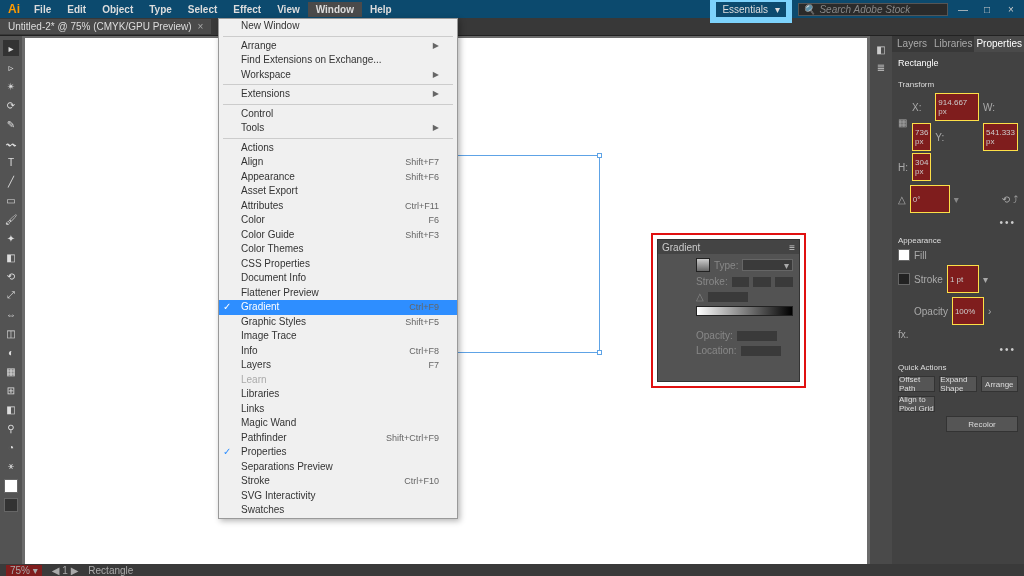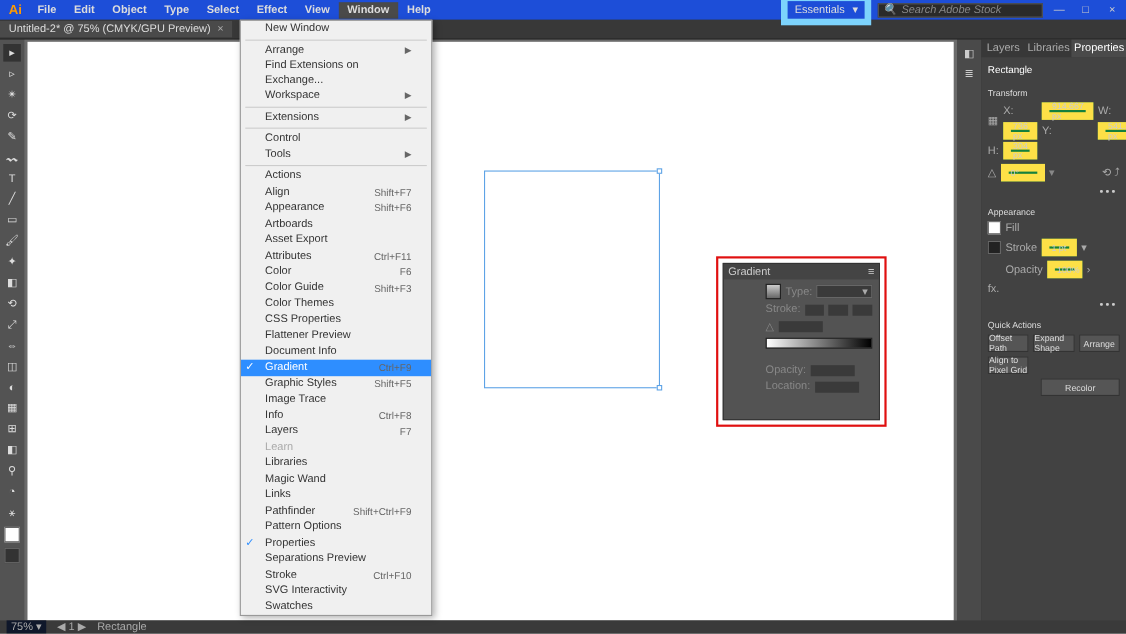--- a/index.html
+++ b/index.html
@@ -1,19 +1,19 @@
 <!DOCTYPE html>
 <html><head>
 <meta charset="utf-8">
 <style>
 * { margin: 0; padding: 0; box-sizing: border-box; font-family: "Segoe UI", Tahoma, sans-serif; font-size: 10px; user-select: none; }
 body { width: 1024px; height: 576px; background: #323232; color: #ccc; overflow: hidden; position: relative; }
 
 
-.topbar { height: 18px; background: #1d4ed8; display: flex; align-items: center; justify-content: space-between; padding: 0 4px; }
+.topbar { height: 18px; background: #0c4a6e; display: flex; align-items: center; justify-content: space-between; padding: 0 4px; }
 .topbar-left { display: flex; align-items: center; gap: 2px; }
 .ai-logo { color: #ff9a00; font-weight: bold; font-size: 12px; padding: 0 4px; }
 .menu-item { padding: 2px 8px; color: #ddd; cursor: default; font-weight: bold; }
 .menu-item.active { background: #4a4a4a; }
 .topbar-right { display: flex; align-items: center; gap: 6px; }
 .essentials { font-size: 10px; color: #ddd; padding: 2px 6px; border: 6px solid #7dd3fc; display: flex; align-items: center; gap: 7px; }
 .search-stock { background: #2a2a2a; border: 1px solid #555; width: 150px; height: 13px; display: flex; align-items: center; gap: 4px; padding: 0 4px; color: #888; font-style: italic; }
 .win-btn { width: 18px; height: 12px; display: flex; align-items: center; justify-content: center; color: #ccc; }
 
 
@@ -52,43 +52,43 @@
 
 
 .right-panel { width: 132px; background: #424242; display: flex; flex-direction: column; }
 .rp-tabs { height: 16px; display: flex; background: #383838; font-size: 8px; }
 .rp-tab { flex: 1; text-align: center; padding: 2px; color: #aaa; }
 .rp-tab.active { background: #4a4a4a; color: #fff; }
 .rp-content { padding: 4px 6px; display: flex; flex-direction: column; gap: 4px; }
 .rp-section-title { font-size: 8px; color: #ddd; margin-top: 4px; }
 .rp-obj-name { font-size: 9px; color: #fff; margin: 2px 0 4px; }
 .rp-transform { display: grid; grid-template-columns: auto 1fr auto 1fr; gap: 2px 4px; align-items: center; font-size: 8px; color: #aaa; }
-.rp-input { background: #15803d; border: 7px solid #fde047; height: 16px; color: #ccc; font-size: 8px; padding: 0 2px; display: flex; align-items: center; }
+.rp-input { background: #7f1d1d; border: 1px solid #fde047; height: 28px; color: #ccc; font-size: 8px; padding: 0 2px; display: flex; align-items: center; }
 .rp-row { display: flex; align-items: center; gap: 4px; font-size: 8px; color: #aaa; }
 .rp-fill-sw { width: 12px; height: 12px; background: #fff; border: 1px solid #666; }
 .rp-stroke-sw { width: 12px; height: 12px; background: #222; border: 1px solid #666; }
 .rp-actions { display: grid; grid-template-columns: 1fr 1fr 1fr; gap: 4px; }
 .rp-btn { background: #555; border: 1px solid #333; height: 16px; font-size: 8px; color: #ddd; display: flex; align-items: center; justify-content: center; }
 .rp-btn.full { grid-column: 1 / -1; margin-left: 48px; }
 .rp-more { text-align: right; font-size: 10px; color: #ccc; letter-spacing: 2px; padding: 0 2px; }
 
 
-.dropdown { position: absolute; left: 218px; top: 18px; width: 175px; background: #f0f0f0; border: 1px solid #999; box-shadow: 2px 2px 6px rgba(0,0,0,0.3); z-index: 100; color: #333; max-height: 555px; overflow: hidden; }
+.dropdown { position: absolute; left: 218px; top: 18px; width: 240px; background: #f0f0f0; border: 1px solid #999; box-shadow: 2px 2px 6px rgba(0,0,0,0.3); z-index: 100; color: #333; max-height: 555px; overflow: hidden; }
 .dd-item { display: flex; justify-content: space-between; align-items: center; padding: 1px 18px 1px 22px; font-size: 9.5px; line-height: 12.5px; position: relative; }
 .dd-item.highlighted { background: #2e8eff; color: #fff; }
 .dd-item.disabled { color: #aaa; }
 .dd-sep { height: 1px; background: #ccc; margin: 2px 4px; }
 .dd-check { position: absolute; left: 4px; color: #2e8eff; font-size: 10px; }
 .dd-item.highlighted .dd-check { color: #fff; }
 .dd-sub { color: #666; font-size: 9px; }
 .dd-item .arrow { font-size: 8px; color: #666; }
 
 
 .statusbar { position: absolute; bottom: 0; left: 0; right: 0; height: 12px; background: #3a3a3a; display: flex; align-items: center; gap: 10px; padding: 0 6px; font-size: 8px; color: #aaa; }
-.zoom-sel { background: #0f172a; padding: 0 4px; }
+.zoom-sel { background: #7f1d1d; padding: 0 4px; }
 
 .dock { width: 22px; background: #4a4a4a; display:flex; flex-direction:column; gap:4px; padding-top:6px; align-items:center;}
 .dock-icon { width:14px; height:14px; color:#ccc; display:flex; align-items:center; justify-content:center; }
 </style>
 </head>
 <body>
 
 <div class="topbar">
   <div class="topbar-left">
     <span class="ai-logo">Ai</span>
@@ -303,23 +303,20 @@
     </div>
     <div class="dd-item">
       <span>Align</span>
       <span class="dd-sub">Shift+F7</span>
     </div>
     <div class="dd-item">
       <span>Appearance</span>
       <span class="dd-sub">Shift+F6</span>
     </div>
     <div class="dd-item">
-      <span>Artboards</span>
-    </div>
-    <div class="dd-item">
       <span>Asset Export</span>
     </div>
     <div class="dd-item">
       <span>Attributes</span>
       <span class="dd-sub">Ctrl+F11</span>
     </div>
     <div class="dd-item">
       <span>Color</span>
       <span class="dd-sub">F6</span>
     </div>
@@ -327,24 +324,24 @@
       <span>Color Guide</span>
       <span class="dd-sub">Shift+F3</span>
     </div>
     <div class="dd-item">
       <span>Color Themes</span>
     </div>
     <div class="dd-item">
       <span>CSS Properties</span>
     </div>
     <div class="dd-item">
+      <span>Document Info</span>
+    </div>
+    <div class="dd-item">
       <span>Flattener Preview</span>
-    </div>
-    <div class="dd-item">
-      <span>Document Info</span>
     </div>
     <div class="dd-item highlighted">
       <span class="dd-check">✓</span>
       <span>Gradient</span>
       <span class="dd-sub">Ctrl+F9</span>
     </div>
     <div class="dd-item">
       <span>Graphic Styles</span>
       <span class="dd-sub">Shift+F5</span>
     </div>
@@ -359,31 +356,28 @@
       <span>Layers</span>
       <span class="dd-sub">F7</span>
     </div>
     <div class="dd-item disabled">
       <span>Learn</span>
     </div>
     <div class="dd-item">
       <span>Libraries</span>
     </div>
     <div class="dd-item">
+      <span>Links</span>
+    </div>
+    <div class="dd-item">
       <span>Magic Wand</span>
-    </div>
-    <div class="dd-item">
-      <span>Links</span>
     </div>
     <div class="dd-item">
       <span>Pathfinder</span>
       <span class="dd-sub">Shift+Ctrl+F9</span>
-    </div>
-    <div class="dd-item">
-      <span>Pattern Options</span>
     </div>
     <div class="dd-item">
       <span class="dd-check">✓</span>
       <span>Properties</span>
     </div>
     <div class="dd-item">
       <span>Separations Preview</span>
     </div>
     <div class="dd-item">
       <span>Stroke</span>

